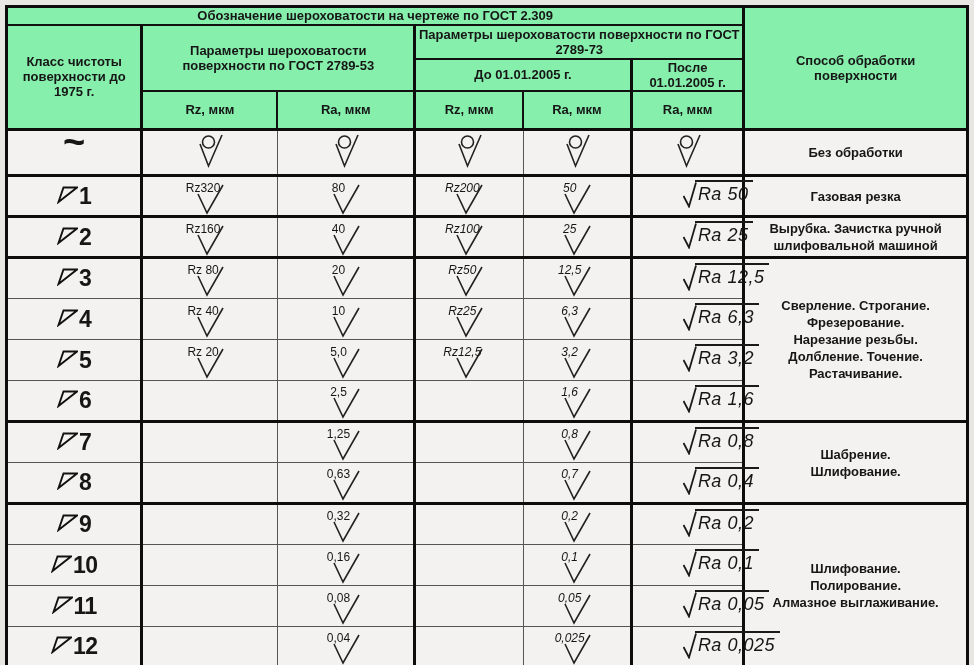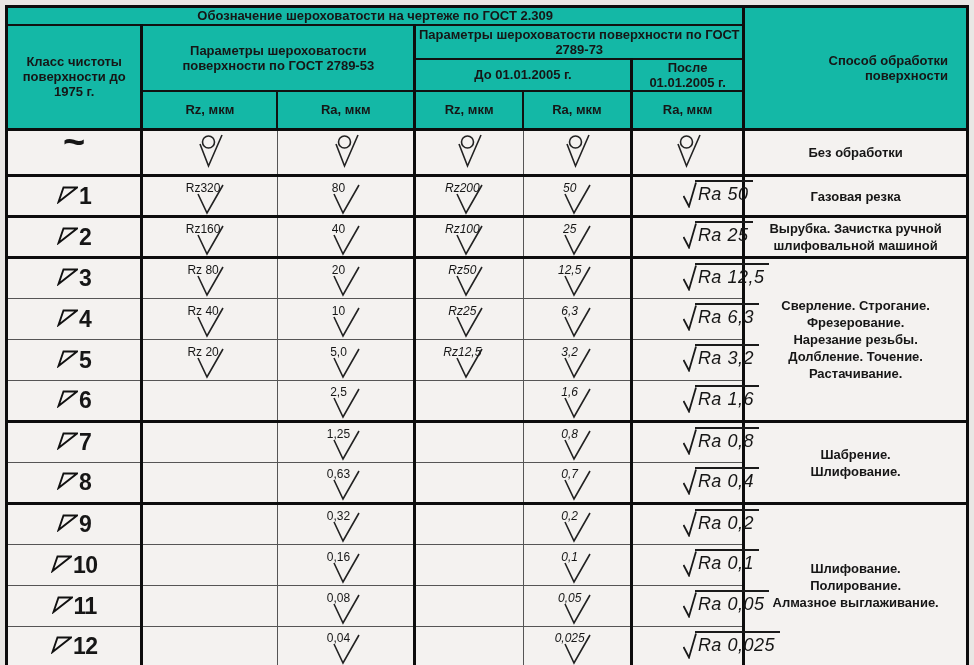--- a/index.html
+++ b/index.html
@@ -2,26 +2,26 @@
 <html><head>
 <meta charset="utf-8">
 <style>
   html,body{margin:0;padding:0;width:974px;height:665px;overflow:hidden;
     background:#e9e7e4;font-family:"Liberation Sans",sans-serif;color:#161616;}
   .wrap{padding:5px;}
   table{border-collapse:collapse;table-layout:fixed;width:964px;height:655px;
     border:3px solid #0d0d0d;background:#f4f2f0;}
   td{padding:0 2px;text-align:center;vertical-align:middle;border:1px solid #555;}
   
-  thead td{border:2px solid #111;font-weight:bold;font-size:13px;line-height:15px;background:#14b8a6;}
+  thead td{border:2px solid #111;font-weight:bold;font-size:13px;line-height:15px;background:#86efac;}
   thead tr.r1{height:18px;} thead tr.r2{height:34px;} thead tr.r3{height:32px;} thead tr.r4{height:39px;}
   td.hbot{border-bottom:3px solid #0d0d0d;}
   td.thickR{border-right:3px solid #0d0d0d;}
   td.thickL{border-left:3px solid #0d0d0d;}
-  td.pad10{padding:0 10px;} td.pad14{padding:8px 14px;} td.pad20{padding:16px 18px;text-align:right;}
+  td.pad10{padding:0 10px;} td.pad14{padding:8px 14px;} td.pad20{padding:16px 18px;}
   
   tbody tr{height:41px;}
   tbody tr.tilde-row{height:46px;}
   tbody tr.grp > td{border-bottom:3px solid #0d0d0d;}
   td.col-method{font-weight:bold;font-size:13px;line-height:17px;white-space:pre-line;border-bottom:3px solid #0d0d0d;}
   
   .cls{display:inline-flex;align-items:center;gap:1px;}
   .clsnum{font-size:23px;font-weight:bold;line-height:22px;letter-spacing:-.5px;}
   .tri{display:block;margin-top:-3px;}
   .tilde{display:inline-block;font-size:38px;font-weight:bold;line-height:12px;transform:translateY(-5px);}

